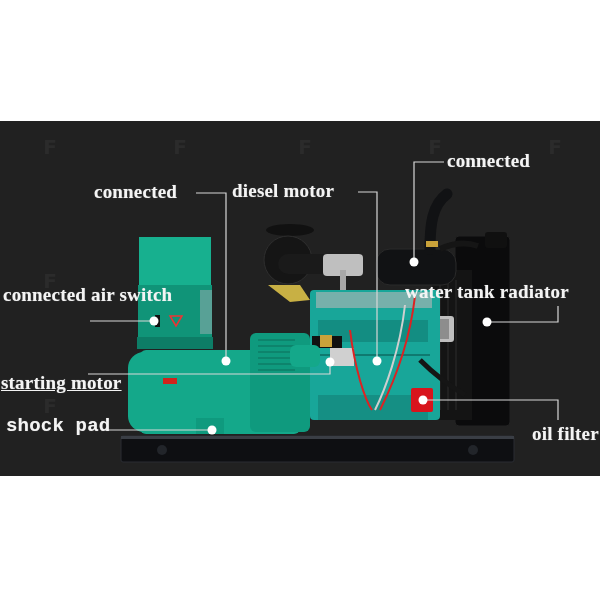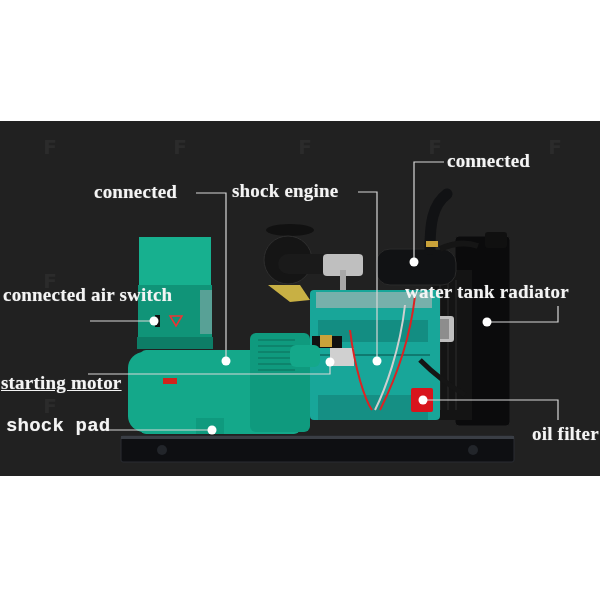--- a/index.html
+++ b/index.html
@@ -144,19 +144,19 @@
     <circle cx="414" cy="262" r="4.5"></circle>
     <circle cx="154" cy="321" r="4.5"></circle>
     <circle cx="487" cy="322" r="4.5"></circle>
     <circle cx="330" cy="362" r="4.5"></circle>
     <circle cx="212" cy="430" r="4.5"></circle>
     <circle cx="423" cy="400" r="4.5"></circle>
   </g>
 </svg>
 
 <div class="label" style="left:94px;top:181px;">connected</div>
-<div class="label" style="left:232px;top:180px;">shock engine</div>
+<div class="label" style="left:232px;top:180px;">diesel motor</div>
 <div class="label" style="left:447px;top:150px;">connected</div>
 <div class="label" style="left:3px;top:284px;">connected air switch</div>
 <div class="label" style="left:405px;top:281px;">water tank radiator</div>
 <div class="label" style="left:1px;top:372px;text-decoration:underline;">starting motor</div>
 <div class="label" style="left:6px;top:415px;font-family:Liberation Mono, monospace;">shock pad</div>
 <div class="label" style="left:532px;top:423px;">oil filter</div>
 
 </body></html>

